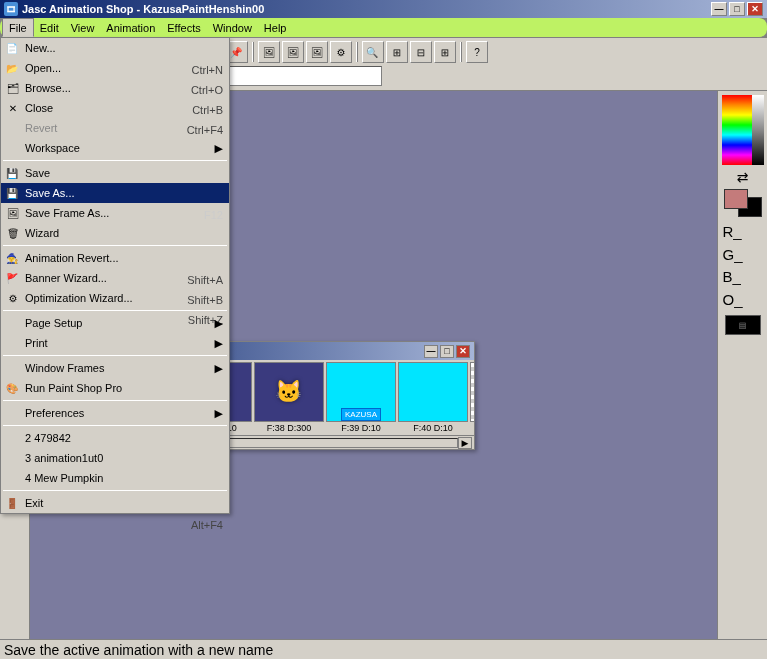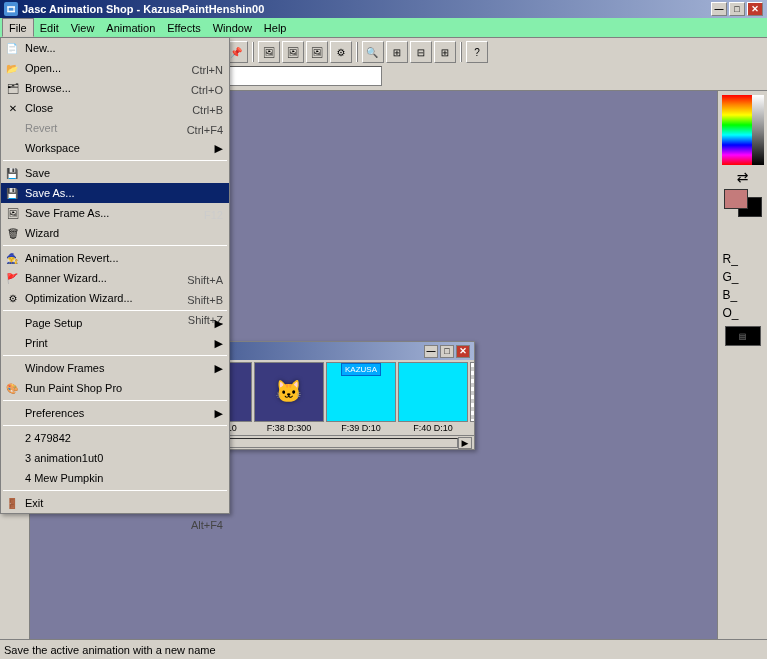--- a/index.html
+++ b/index.html
@@ -60,26 +60,27 @@
       color: #000;
     }
     .title-btn.close-btn {
       background: #c0392b;
       color: white;
       font-weight: bold;
     }
 
     
     .menu-bar {
-      background: #86efac;
+      background: #bef264;
       height: 20px;
       display: flex;
       align-items: center;
       border-bottom: 1px solid #808080;
       padding: 0 2px;
+      border-radius: 8px;
     }
     .menu-item {
       padding: 2px 6px;
       cursor: pointer;
       font-size: 11px;
       color: #000;
       height: 100%;
       display: flex;
       align-items: center;
     }
@@ -297,21 +298,21 @@
       position: absolute;
       bottom: 0;
       left: 0;
       right: 0;
       height: 20px;
       background: #d4d0c8;
       border-top: 1px solid #808080;
       display: flex;
       align-items: center;
       padding: 0 4px;
-      font-size: 11px;
+      font-size: 14px;
     }
 
     
     .checker {
       background-image: 
         linear-gradient(45deg, #ccc 25%, transparent 25%), 
         linear-gradient(-45deg, #ccc 25%, transparent 25%), 
         linear-gradient(45deg, transparent 75%, #ccc 75%), 
         linear-gradient(-45deg, transparent 75%, #ccc 75%);
       background-size: 8px 8px;
@@ -437,21 +438,21 @@
         </div>
 
         <div class="frame-item">
           <div class="frame-thumb" style="background:#3a3a7e;">
             <div style="font-size:22px;color:white;text-shadow:0 0 4px rgba(0,0,0,0.5);">🐱</div>
           </div>
           <div class="frame-label">F:38 D:300</div>
         </div>
 
         <div class="frame-item">
-          <div class="frame-thumb frame-cyan" style="position:relative;display:flex;align-items:flex-start;justify-content:center;">
+          <div class="frame-thumb frame-cyan" style="position:relative;display:flex;align-items:flex-end;justify-content:center;">
             <div style="background:#00aaff;padding:1px 3px;font-size:8px;color:white;text-align:center;border:1px solid #0066cc;">KAZUSA</div>
           </div>
           <div class="frame-label">F:39 D:10</div>
         </div>
 
         <div class="frame-item">
           <div class="frame-thumb" style="background:#00e5ff;"></div>
           <div class="frame-label">F:40 D:10</div>
         </div>
 
@@ -475,21 +476,21 @@
       <div style="width:12px;height:70px;background:linear-gradient(to bottom, #ffffff, #888888, #000000);position:absolute;right:0;top:0;"></div>
     </div>
 
     <div style="font-size:14px;cursor:pointer;">⇄</div>
 
     <div style="position:relative;width:38px;height:28px;">
       <div style="position:absolute;bottom:0;right:0;width:24px;height:20px;background:#000;border:1px solid #333;"></div>
       <div style="position:absolute;top:0;left:0;width:24px;height:20px;background:#c47b7b;border:1px solid #333;"></div>
     </div>
 
-    <div style="font-size:12px;line-height:1.5;text-align:left;width:40px;margin-top:29px;">
+    <div style="font-size:15px;line-height:1.5;text-align:left;width:40px;">
       <div>R_</div>
       <div>G_</div>
       <div>B_</div>
       <div>O_</div>
     </div>
 
     <div style="width:36px;height:20px;background:#000;border:1px solid #555;display:flex;align-items:center;justify-content:center;">
       <span style="color:#888;font-size:8px;">▤</span>
     </div>
   </div>

